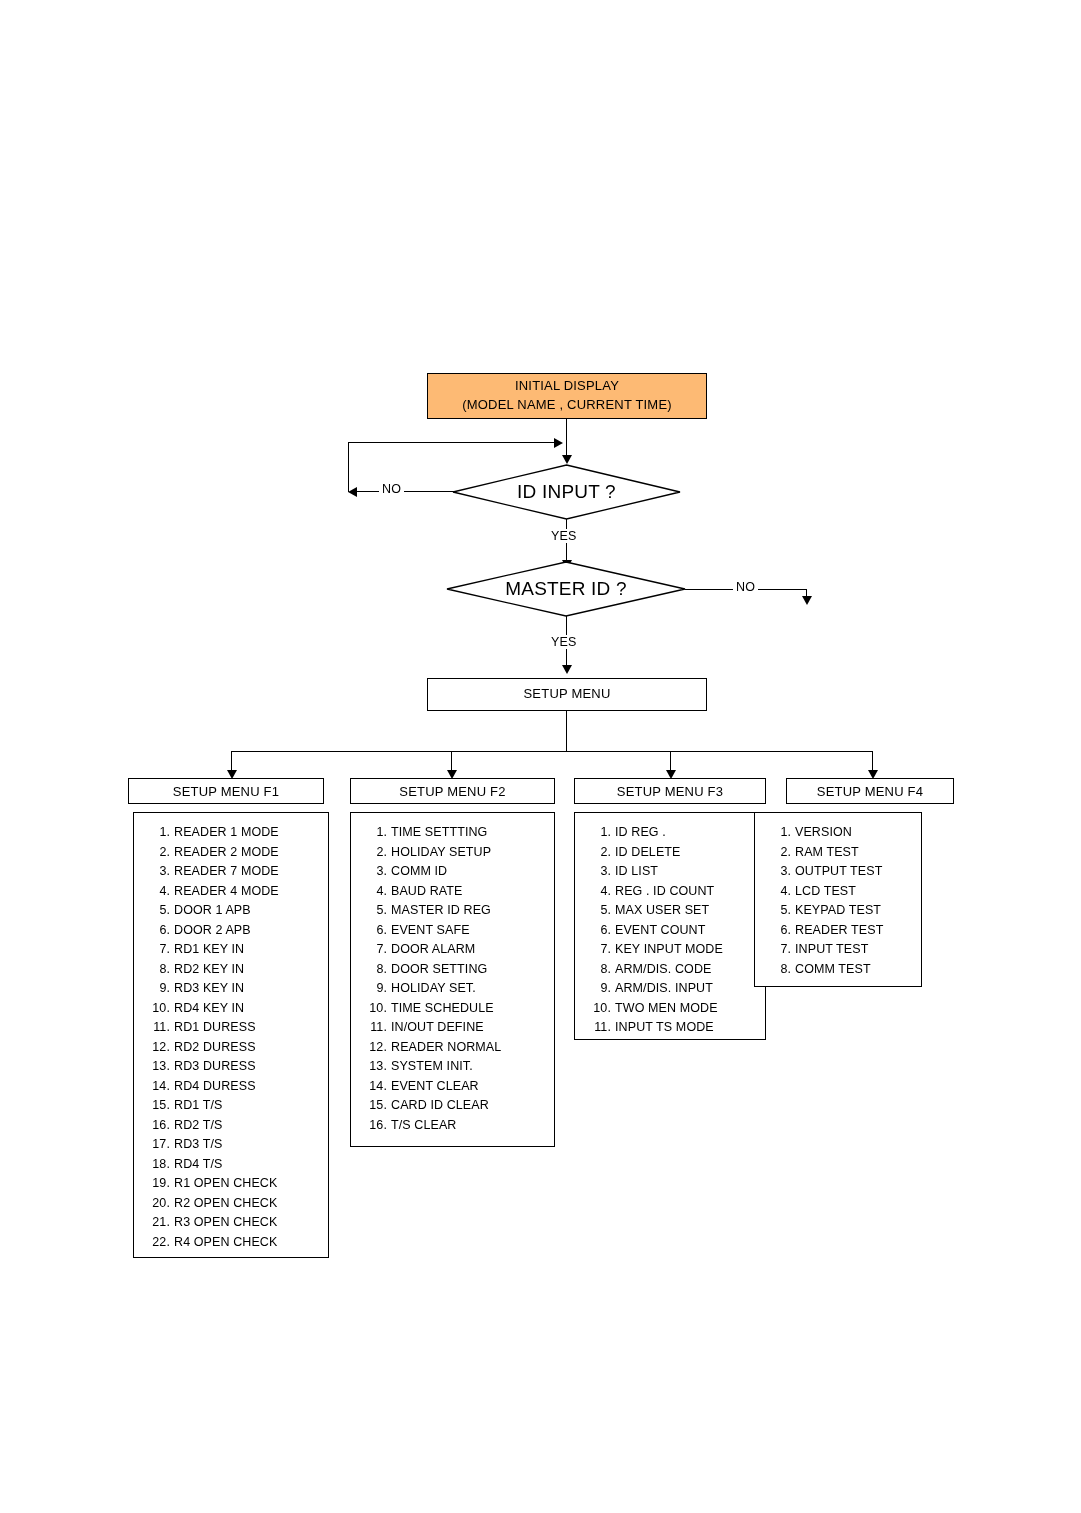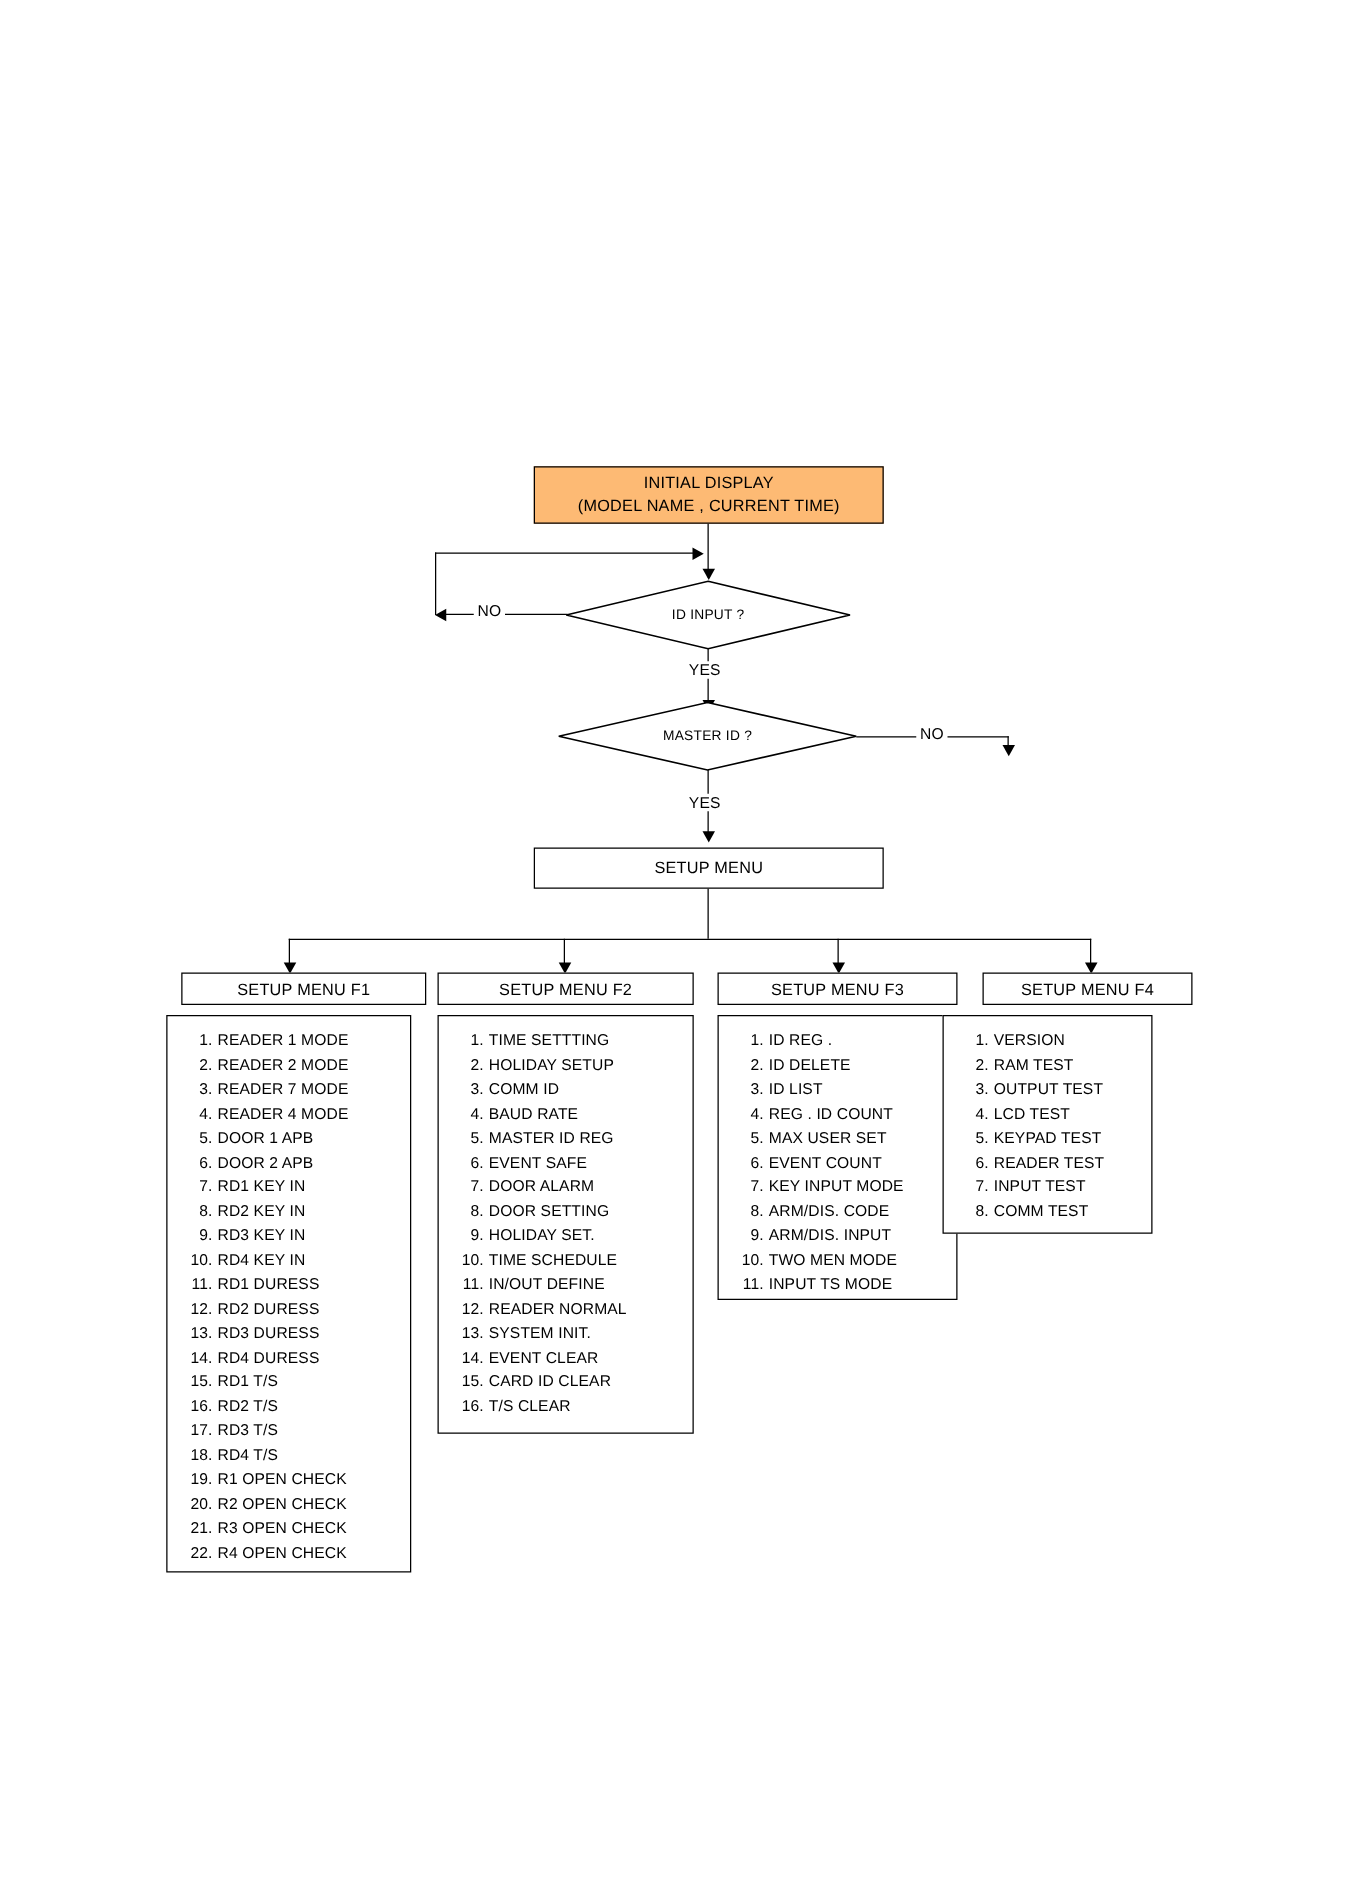--- a/index.html
+++ b/index.html
@@ -46,21 +46,21 @@
     left: 0; top: 0;
     width: 100%; height: 100%;
   }
   .diamond-label {
     position: absolute;
     left: 0; top: 0;
     width: 100%; height: 100%;
     display: flex;
     align-items: center;
     justify-content: center;
-    font-size: 11px;
+    font-size: 19px;
     letter-spacing: 0.2px;
     white-space: nowrap;
   }
 
   
   .menu-header {
     position: absolute;
     box-sizing: border-box;
     border: 1px solid #000000;
     background: #ffffff;
@@ -198,21 +198,21 @@
 
   <div class="vline" style="left:451px; top:751px; height:24px;"></div>
   <div class="arrow-down" style="left:447px; top:770px;"></div>
 
   <div class="vline" style="left:670px; top:751px; height:24px;"></div>
   <div class="arrow-down" style="left:666px; top:770px;"></div>
 
   <div class="vline" style="left:872px; top:751px; height:24px;"></div>
   <div class="arrow-down" style="left:868px; top:770px;"></div>
 
-  <div class="menu-header" style="left:145px; top:778px; width:196px;">SETUP MENU F1</div>
+  <div class="menu-header" style="left:128px; top:778px; width:196px;">SETUP MENU F1</div>
   <div class="menu-body" style="left:133px; top:812px; width:196px; height:446px;">
     <ol id="list-0">
         <li><span class="num">1.</span><span>READER 1 MODE</span></li>
         <li><span class="num">2.</span><span>READER 2 MODE</span></li>
         <li><span class="num">3.</span><span>READER 7 MODE</span></li>
         <li><span class="num">4.</span><span>READER 4 MODE</span></li>
         <li><span class="num">5.</span><span>DOOR 1 APB</span></li>
         <li><span class="num">6.</span><span>DOOR 2 APB</span></li>
         <li><span class="num">7.</span><span>RD1 KEY IN</span></li>
         <li><span class="num">8.</span><span>RD2 KEY IN</span></li>

